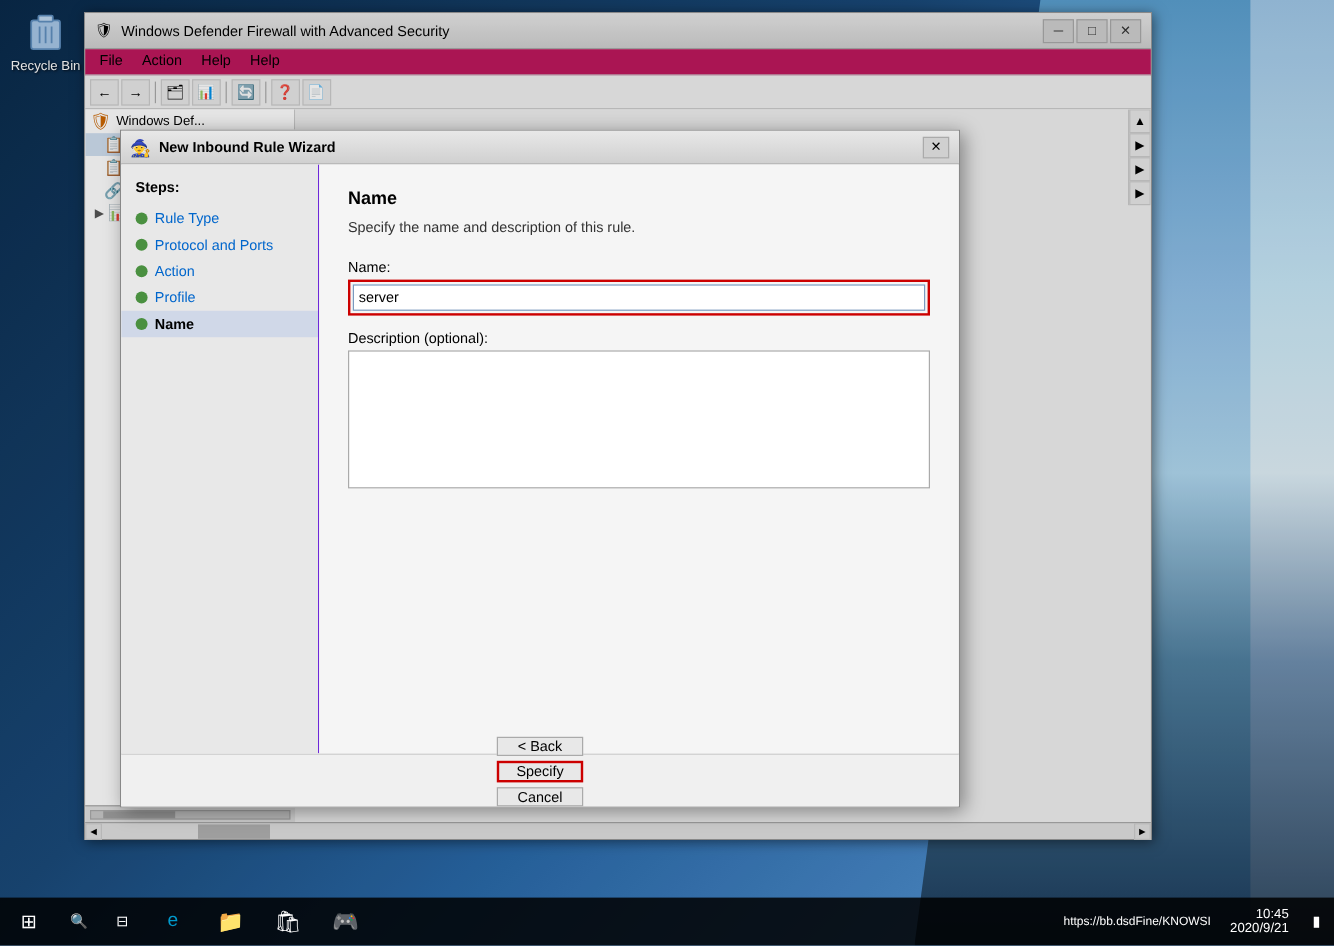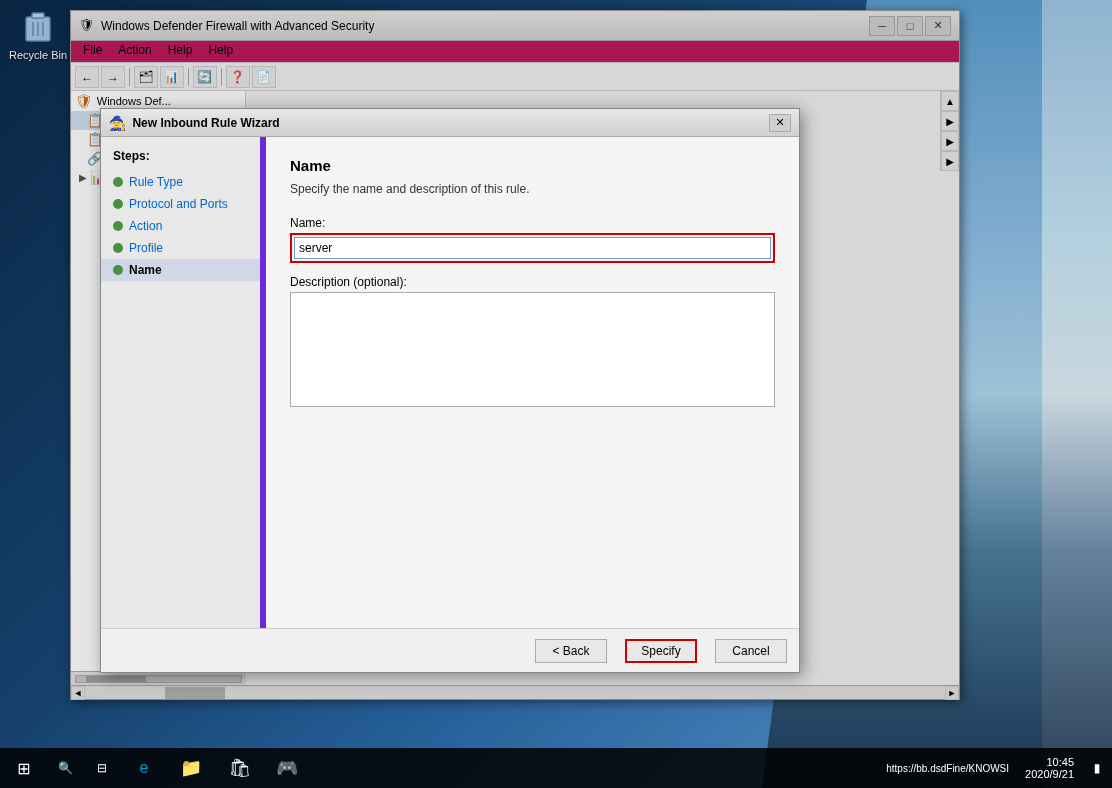--- a/index.html
+++ b/index.html
@@ -314,21 +314,21 @@
     .dialog-body {
       display: flex;
       flex: 1;
       overflow: hidden;
     }
 
     
     .steps-panel {
       width: 165px;
       background: #e8e8e8;
-      border-right: 6px solid #6d28d9;
+      border-right: 1px solid #6d28d9;
       padding: 8px 0;
       flex-shrink: 0;
     }
     .steps-label {
       font-size: 12px;
       font-weight: bold;
       padding: 4px 12px 8px;
       color: #000;
     }
     .step-item {
@@ -414,22 +414,23 @@
 
     
     .dialog-footer {
       height: 44px;
       background: #f0f0f0;
       border-top: 1px solid #ccc;
       display: flex;
       align-items: center;
       justify-content: flex-end;
       padding: 0 12px;
-      gap: 18px;
-      flex-shrink: 0;
+      gap: 4px;
+      flex-shrink: 0;
+      flex-direction: column;
     }
     .footer-btn {
       min-width: 72px;
       height: 24px;
       background: #e8e8e8;
       border: 1px solid #aaa;
       display: flex;
       align-items: center;
       justify-content: center;
       font-size: 12px;

